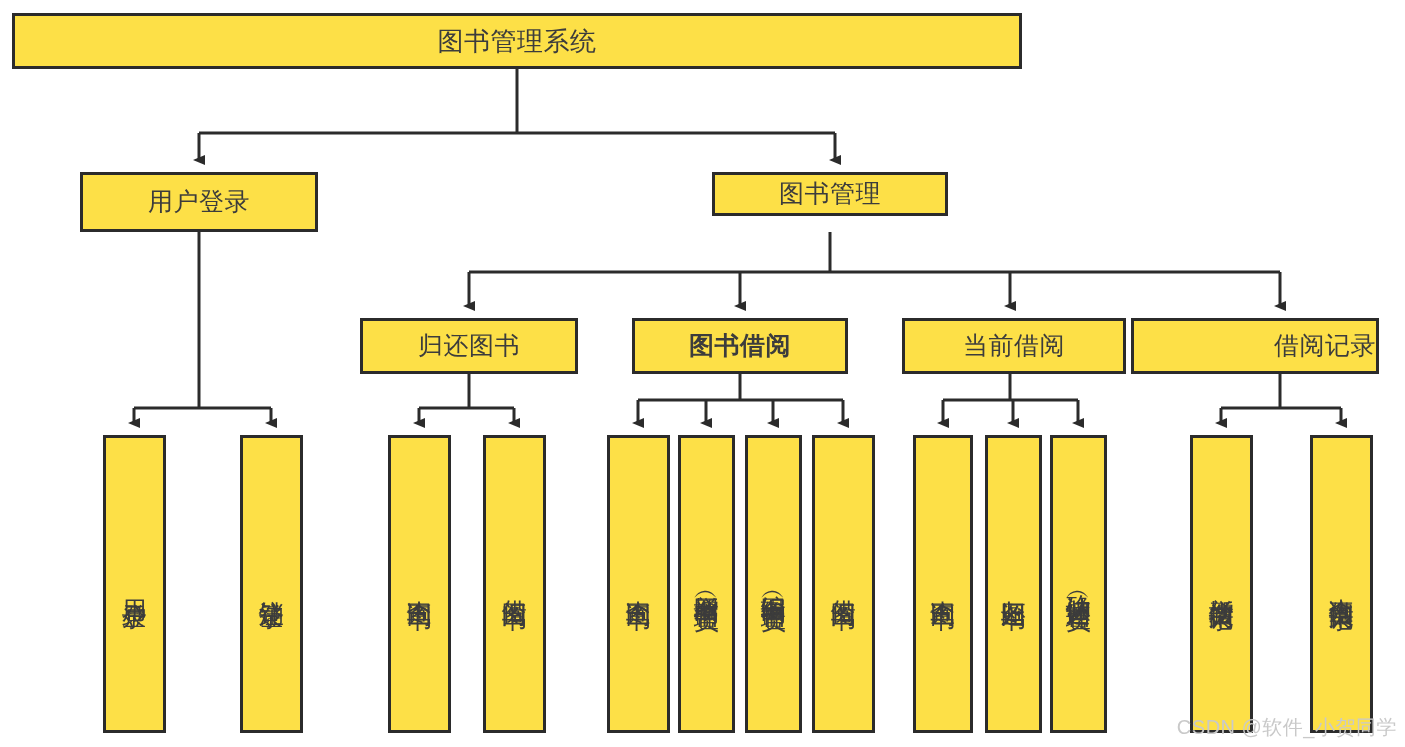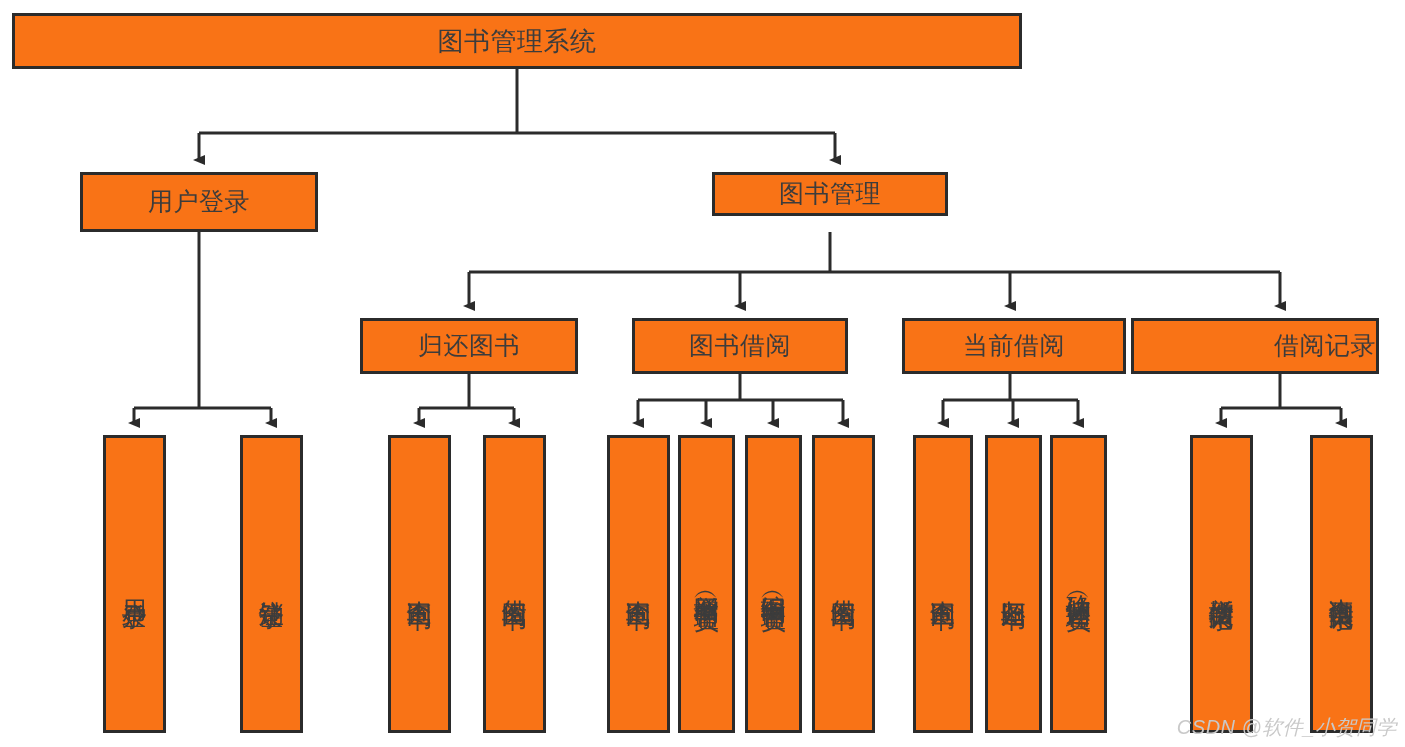--- a/index.html
+++ b/index.html
@@ -23,21 +23,21 @@
     position: absolute;
     left: 0;
     top: 0;
     width: 1405px;
     height: 747px;
     pointer-events: none;
   }
   .node {
     position: absolute;
     box-sizing: border-box;
-    background: #f97316;
+    background: #fde047;
     border: 3px solid #2b2b2b;
     display: flex;
     align-items: center;
     justify-content: center;
     color: #3c3c3c;
   }
   .node-label {
     color: #3c3c3c;
     line-height: 1.18;
     letter-spacing: 0.5px;
@@ -65,21 +65,20 @@
   }
   .watermark {
     position: absolute;
     right: 8px;
     bottom: 6px;
     font-size: 20px;
     color: #c9c9c9;
     letter-spacing: 0.5px;
     white-space: nowrap;
     font-family: "Liberation Sans", "DejaVu Sans", sans-serif;
-    font-style: italic;
   }
 </style>
 </head>
 <body>
 
 <div id="diagram-root">
 
   <svg class="connectors" viewBox="0 0 1405 747">
     <defs>
       <marker id="arrow" markerWidth="12" markerHeight="12" refX="5" refY="6" orient="auto" markerUnits="userSpaceOnUse">
@@ -137,21 +136,21 @@
   <div class="node horizontal" style="left:80px; top:172px; width:238px; height:60px;">
     <span class="node-label">用户登录</span>
   </div>
   <div class="node horizontal" style="left:712px; top:172px; width:236px; height:44px;">
     <span class="node-label">图书管理</span>
   </div>
 
   <div class="node horizontal" style="left:360px; top:318px; width:218px; height:56px;">
     <span class="node-label">归还图书</span>
   </div>
-  <div class="node horizontal" style="left:632px; top:318px; width:216px; height:56px;">
+  <div class="node horizontal" style="left:632px; top:318px; width:216px; height:56px;font-weight:bold;">
     <span class="node-label">图书借阅</span>
   </div>
   <div class="node horizontal" style="left:902px; top:318px; width:224px; height:56px;justify-content:center;">
     <span class="node-label">当前借阅</span>
   </div>
   <div class="node horizontal" style="left:1131px; top:318px; width:248px; height:56px;justify-content:flex-end;">
     <span class="node-label">借阅记录</span>
   </div>
 
   <div class="node leaf" style="left:103px; top:435px; width:63px; height:298px;">

